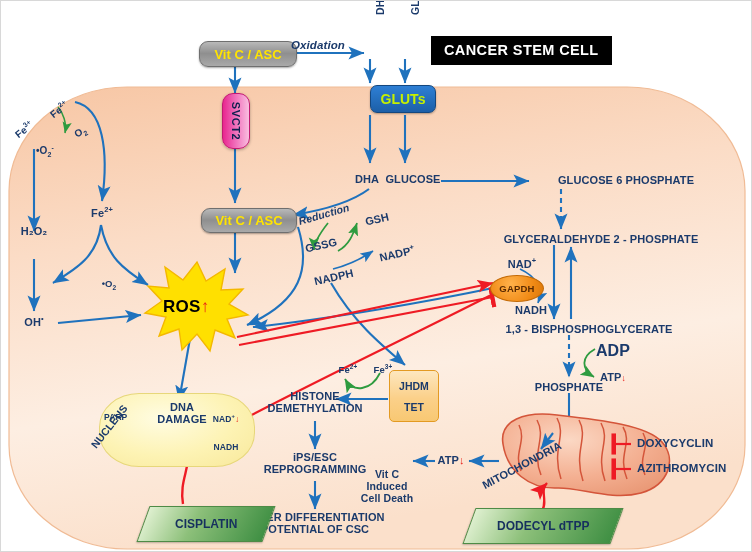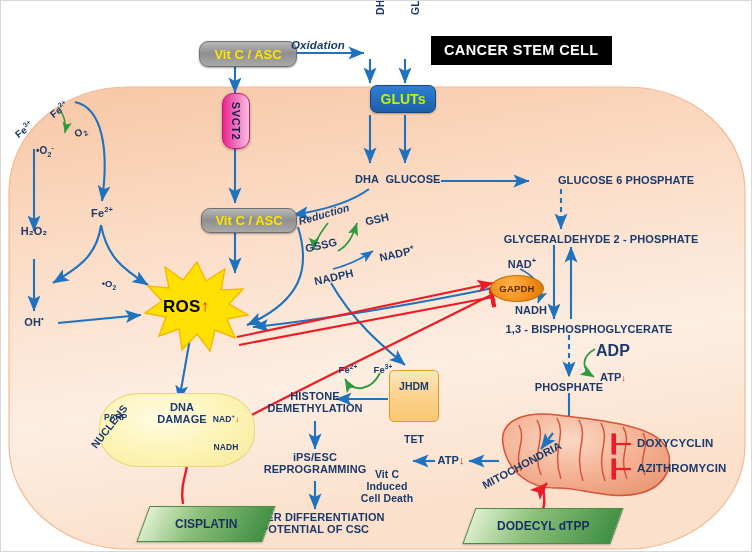--- a/index.html
+++ b/index.html
@@ -37,21 +37,21 @@
   
   #gapdh{position:absolute;border-radius:50%;
       background:radial-gradient(circle at 38% 32%,#ffb14a 0%,#f08a15 62%,#d97508 100%);
       border:1px solid #c36a06;display:flex;align-items:center;justify-content:center;}
   #gapdh span{color:#5a2a00;font-weight:bold;font-size:9.5px;letter-spacing:.2px;}
   
   #jhdm{position:absolute;border-radius:5px;
       background:linear-gradient(180deg,#fde7bf 0%,#fbd089 55%,#f8c873 100%);
       border:1.4px solid #e39a22;display:flex;flex-direction:column;
       align-items:center;justify-content:center;gap:9px;}
-  #jhdm div{color:#1b3a6b;font-weight:bold;font-size:10.5px;margin-top:32px;}
+  #jhdm div{color:#1b3a6b;font-weight:bold;font-size:10.5px;}
   
   #nucleus{position:absolute;border-radius:40px/34px;
       background:radial-gradient(ellipse at 40% 34%,#fffce2 0%,#fdf3b4 55%,#f8e89a 100%);
       border:1.4px solid #e7d77a;}
   
   #ros-star{position:absolute;}
   #ros-text{position:absolute;color:#000;font-weight:bold;font-size:17px;
       letter-spacing:.3px;white-space:nowrap;}
   
   .drug{position:absolute;transform:skewX(-20deg);

